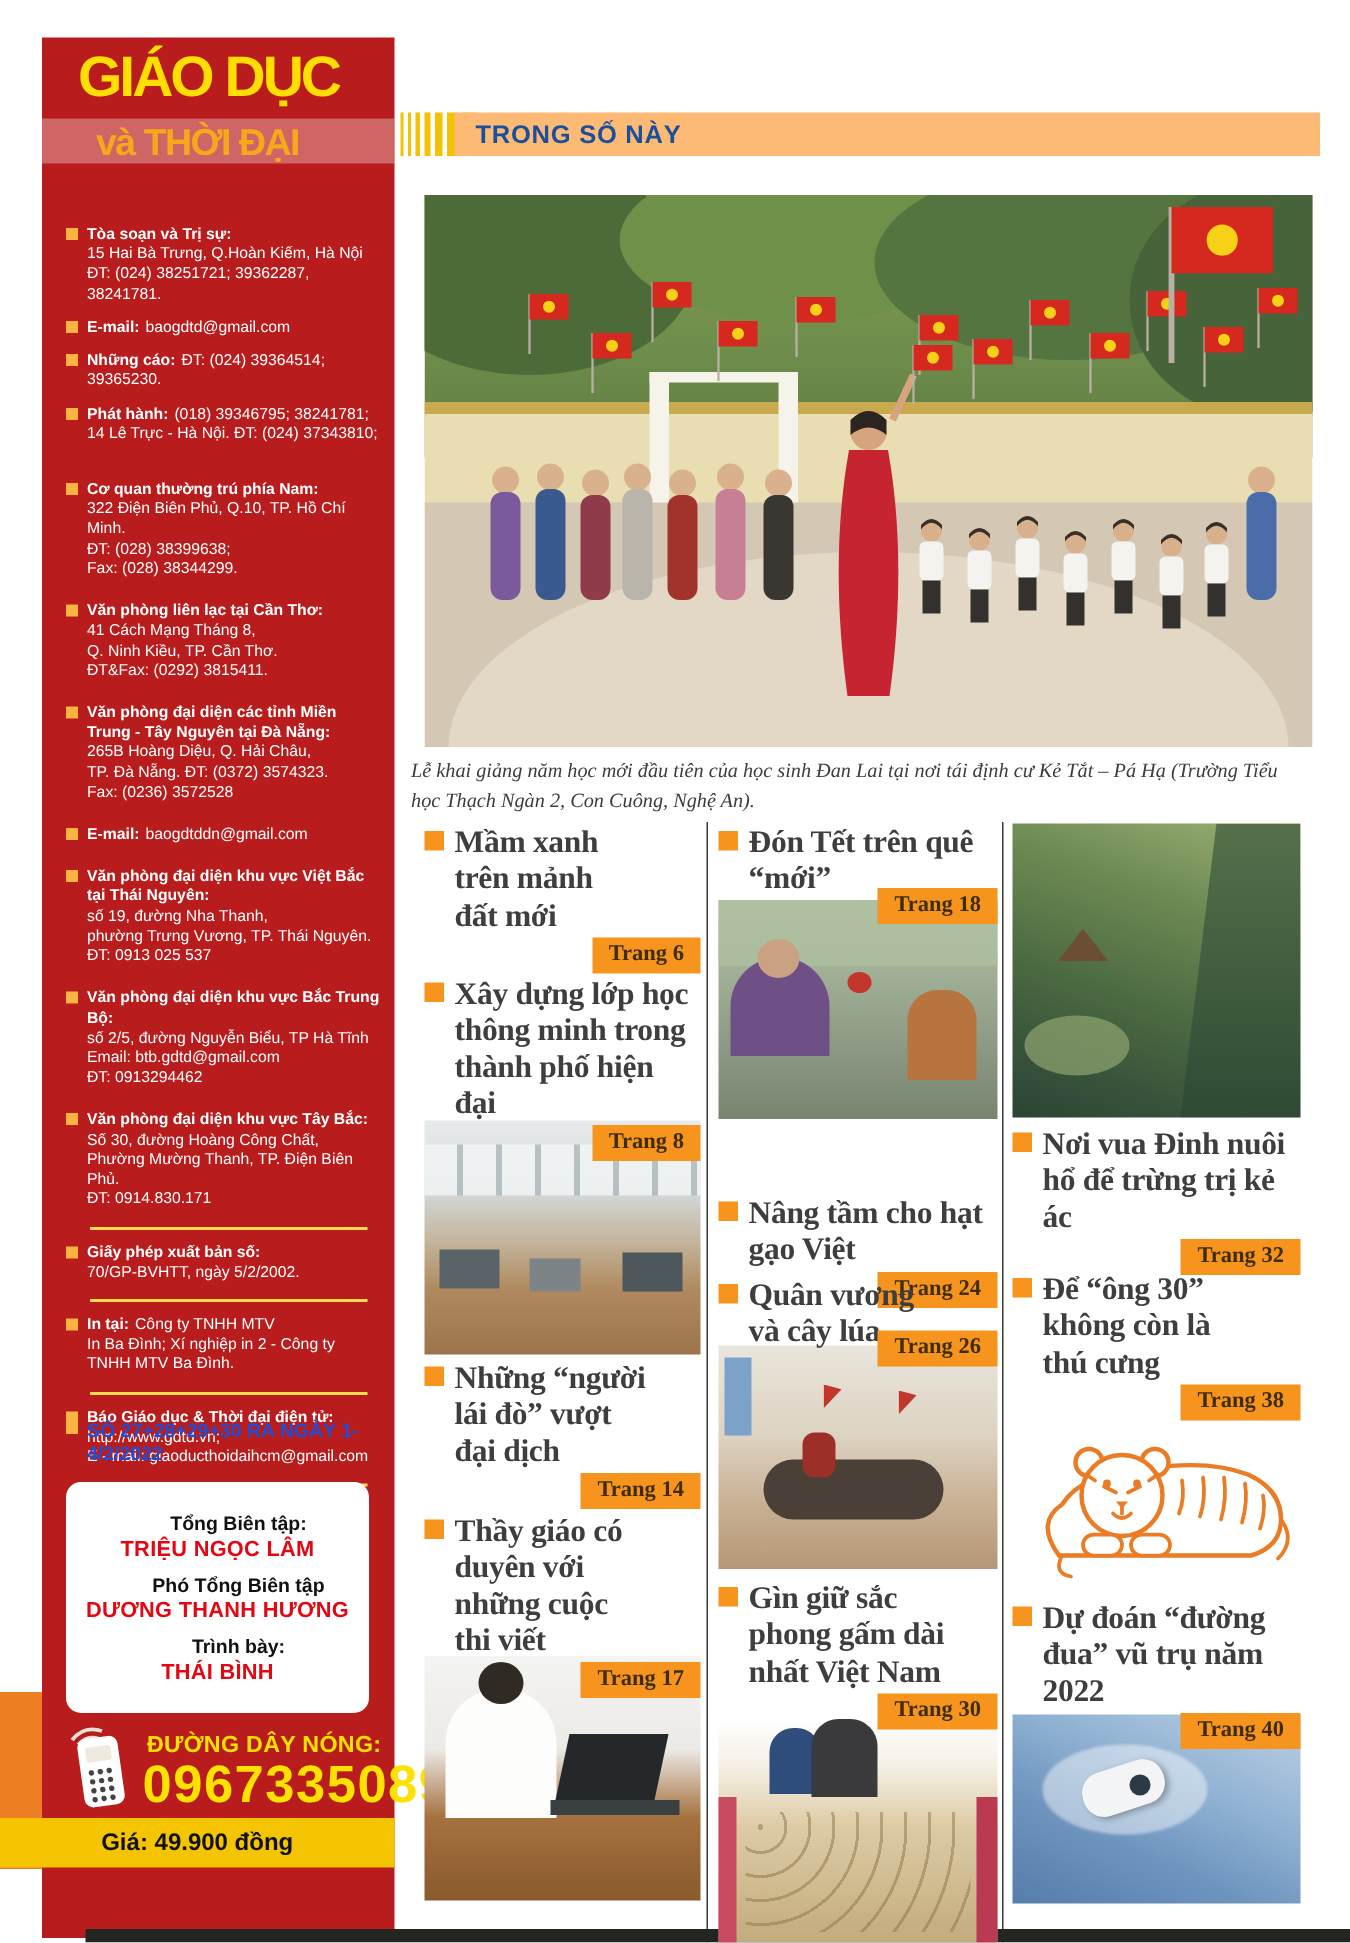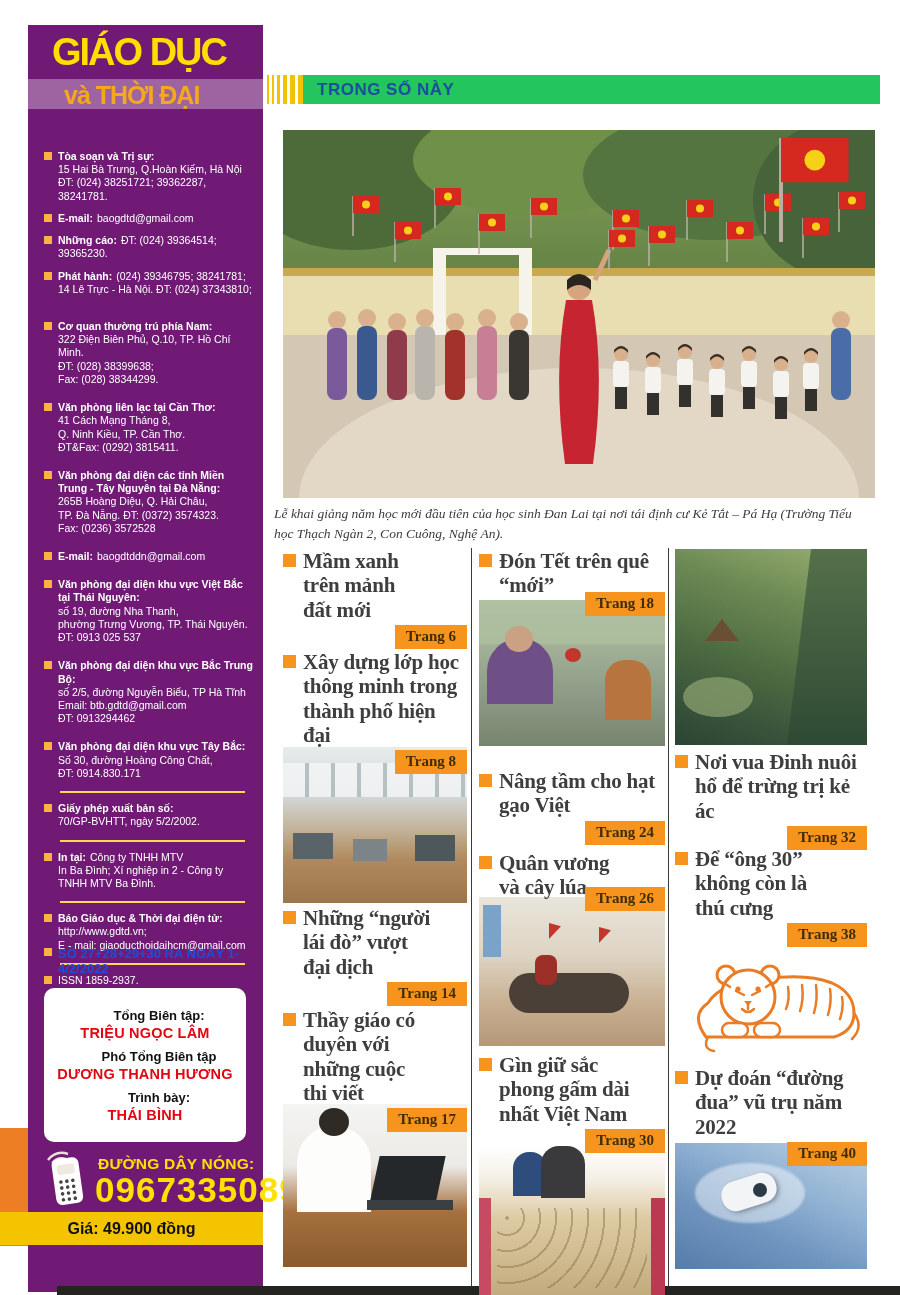--- a/index.html
+++ b/index.html
@@ -1,21 +1,21 @@
 <!DOCTYPE html>
 <html><head>
 <meta charset="utf-8">
 <style>
   html,body{margin:0;padding:0;background:#fff;}
   body{width:900px;height:1295px;position:relative;overflow:hidden;
        font-family:"Liberation Sans","DejaVu Sans",sans-serif;}
   .abs{position:absolute;}
 
   
-  #sidebar{left:28px;top:25px;width:235px;height:1267px;background:#701a75;overflow:hidden;}
+  #sidebar{left:28px;top:25px;width:235px;height:1267px;background:#b91c1c;overflow:hidden;}
   #logo{position:relative;height:104px;}
   #logo-line1{position:relative;z-index:2;margin:8px 0 0 24px;font-size:38px;font-weight:800;
               letter-spacing:-2px;color:#FFDE00;line-height:1;}
   #logo-band{position:absolute;z-index:1;left:0;right:0;top:46px;height:30px;background:rgba(255,255,255,.32);}
   #logo-line2{position:absolute;z-index:2;left:36px;top:48px;font-size:25px;font-weight:800;
               letter-spacing:-1px;color:#F6A81C;}
   #sb-content{padding:4px 8px 0 16px;color:#fff;font-size:10.5px;line-height:1.26;}
   .sb-block{display:flex;gap:6px;margin-top:9px;}
   .mt-lg{margin-top:24px;}.mt-md{margin-top:15px;}
   .sq{flex:none;width:8px;height:8px;background:#F9B342;margin-top:2px;}
@@ -31,21 +31,21 @@
   #hotline-bleed{left:0;top:1128px;width:28px;height:118px;background:#EE7E23;}
   #hotline-label{left:98px;top:1155px;color:#FFE100;font-weight:800;font-size:15.5px;letter-spacing:.2px;}
   #hotline-number{left:95px;top:1170px;color:#FFE100;font-weight:800;font-size:35px;letter-spacing:1px;}
   #price-band{left:0;top:1212px;width:263px;height:33px;background:#F5C400;color:#111;
               font-weight:800;font-size:16px;text-align:center;line-height:33px;}
   #phone-icon{left:42px;top:1146px;width:52px;height:62px;}
 
   
   #stripes{left:267px;top:75px;height:29px;display:flex;align-items:stretch;gap:3px;}
   #stripes span{background:#F2C203;display:block;}
-  #toc-band{left:303px;top:75px;width:577px;height:29px;background:#22c55e;}
+  #toc-band{left:303px;top:75px;width:577px;height:29px;background:#fdba74;}
   #toc-title{padding-left:14px;line-height:29px;color:#1B4E9C;font-weight:800;font-size:17px;letter-spacing:.5px;}
 
   
   .photo{position:absolute;}
   #cover-photo{left:283px;top:130px;width:592px;height:368px;}
   #caption{left:274px;top:504px;width:590px;font-family:"Liberation Serif","DejaVu Serif",serif;
            font-style:italic;color:#3c3c3c;font-size:13.5px;line-height:1.45;}
 
   
   .vrule{position:absolute;width:1px;background:#3a3a3a;top:548px;height:747px;}
@@ -92,21 +92,21 @@
     <div class="sb-block">
       <span class="sq"></span>
       <div class="sb-body">
           <div><span class="sb-label-inline">Những cáo:</span><span>ĐT: (024) 39364514; 39365230.</span></div>
         </div>
     </div>
 
     <div class="sb-block">
       <span class="sq"></span>
       <div class="sb-body">
-        <div><span class="sb-label-inline">Phát hành:</span><span>(024) 39346795; 38241781;</span></div>
+        <div><span class="sb-label-inline">Phát hành:</span><span>(018) 39346795; 38241781;</span></div>
         <div>14 Lê Trực - Hà Nội. ĐT: (024) 37343810;</div>
       </div>
     </div>
 
     <div class="sb-block mt-lg">
       <span class="sq"></span>
       <div class="sb-body">
         <div class="sb-label">Cơ quan thường trú phía Nam:</div>
         <div>322 Điện Biên Phủ, Q.10, TP. Hồ Chí Minh.</div>
         <div>ĐT: (028) 38399638;</div>
@@ -159,20 +159,21 @@
         <div>Email: btb.gdtd@gmail.com</div>
         <div>ĐT: 0913294462</div>
       </div>
     </div>
 
     <div class="sb-block mt-md">
       <span class="sq"></span>
       <div class="sb-body">
         <div class="sb-label">Văn phòng đại diện khu vực Tây Bắc:</div>
         <div>Số 30, đường Hoàng Công Chất,</div>
+        <div>Phường Mường Thanh, TP. Điện Biên Phủ.</div>
         <div>ĐT: 0914.830.171</div>
       </div>
     </div>
 
     <div class="sb-divider"></div>
 
     <div class="sb-block">
       <span class="sq"></span>
       <div class="sb-body">
         <div class="sb-label">Giấy phép xuất bản số:</div>
@@ -414,21 +415,21 @@
 <div class="photo" style="left:479px;top:600px;width:186px;height:146px;
      background:linear-gradient(180deg,#b9c4ae 0%,#9fae95 35%,#8a9883 70%,#77856f 100%);">
   <span class="badge photo-badge" style="top:-8px">Trang 18</span>
   <div style="position:absolute;left:0;top:0;width:100%;height:44px;background:#aebf9f;opacity:.8"></div>
   <div style="position:absolute;left:8px;top:38px;width:66px;height:66px;border-radius:50% 50% 0 0;background:#6e4f86"></div>
   <div style="position:absolute;left:26px;top:26px;width:28px;height:26px;border-radius:50%;background:#caa183"></div>
   <div style="position:absolute;left:86px;top:48px;width:16px;height:14px;border-radius:50%;background:#c3362b"></div>
   <div style="position:absolute;left:126px;top:60px;width:46px;height:60px;border-radius:20px 20px 0 0;background:#b8743f"></div>
 </div>
 
-<div class="art" style="left:479px;top:769px;width:186px">
+<div class="art" style="left:479px;top:796px;width:186px">
   <div class="art-title">
       <span class="bullet"></span>
       <span style="max-width:160px">Nâng tầm cho hạt gạo Việt</span>
     </div>
   <div class="badge-row"><span class="badge">Trang 24</span></div>
 </div>
 
 <div class="art" style="left:479px;top:851px;width:186px">
   <div class="art-title">
       <span class="bullet"></span>

